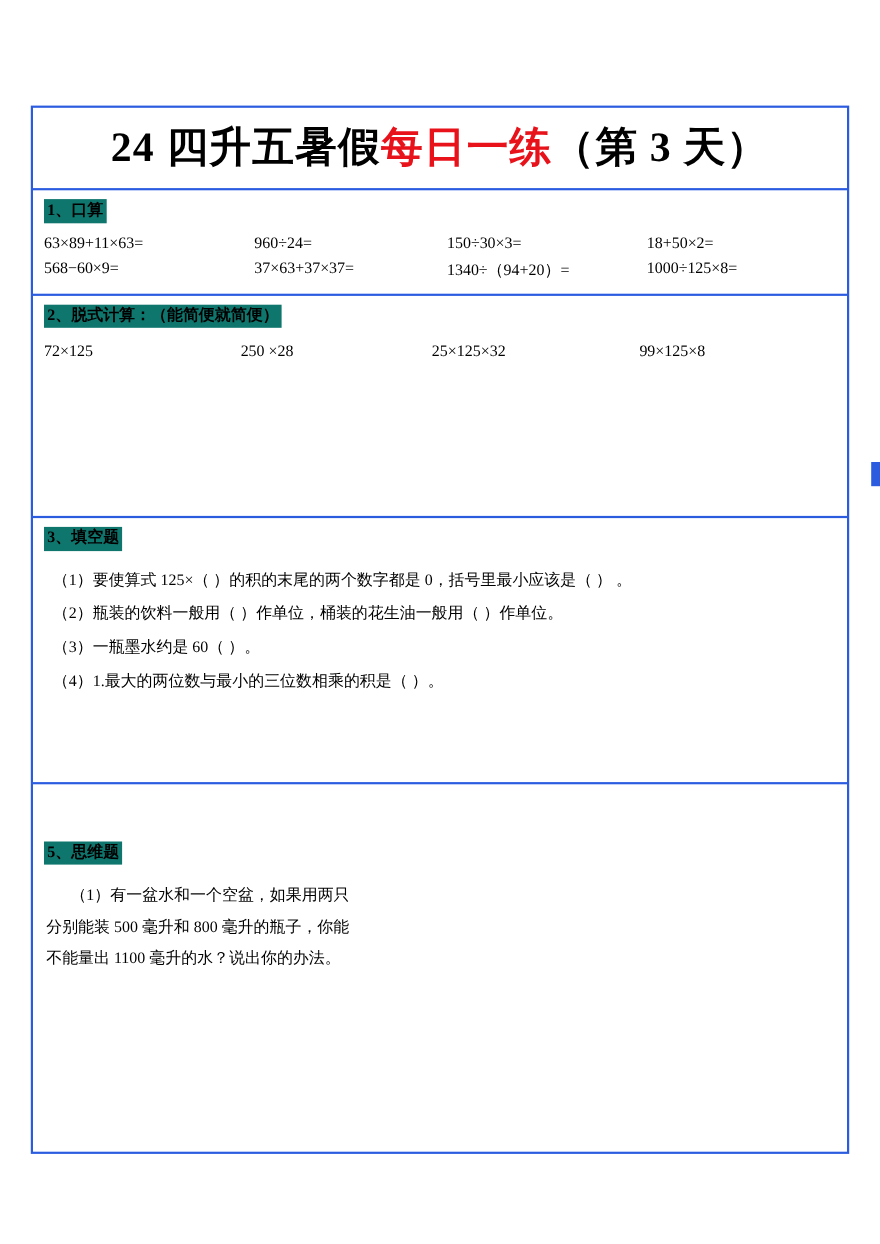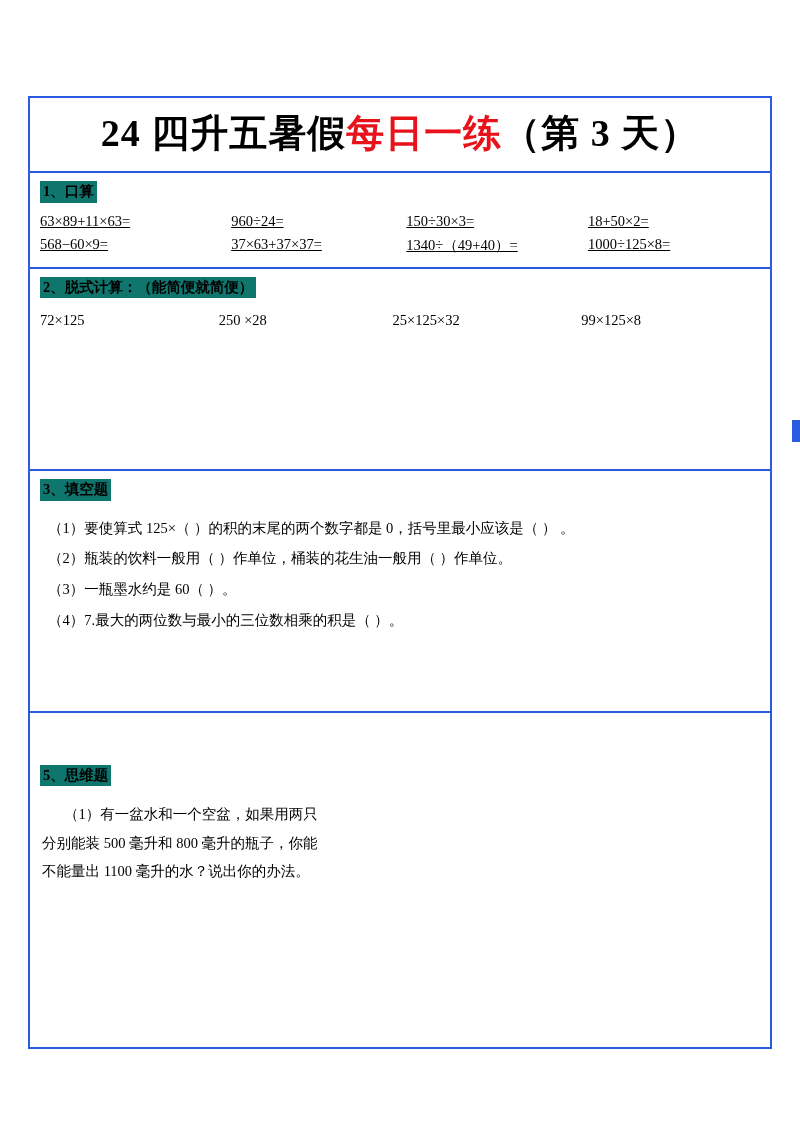--- a/index.html
+++ b/index.html
@@ -63,21 +63,20 @@
   .row {
     display: flex;
     padding: 0 10px;
     font-size: 14px;
   }
   .row .cell {
     box-sizing: border-box;
   }
   .arith-row {
     margin: 6px 0 2px 0;
-    text-decoration: underline;
   }
   .arith-row .cell { font-size: 14.5px; }
   .c1 { width: 200px; }
   .c2 { width: 155px; }
   .c3 { width: 190px; margin-left: 27px; }
   .c4 { width: 180px; }
   .pad-bottom-8 { padding-bottom: 10px; }
 
   .tuoshi-row {
     display: flex;
@@ -154,21 +153,21 @@
       </div>
       <div class="row arith-row">
         <div class="cell c1">63×89+11×63=</div>
         <div class="cell c2">960÷24=</div>
         <div class="cell c3">150÷30×3=</div>
         <div class="cell c4">18+50×2=</div>
       </div>
       <div class="row arith-row pad-bottom-8">
         <div class="cell c1">568−60×9=</div>
         <div class="cell c2">37×63+37×37=</div>
-        <div class="cell c3">1340÷（49+40）=</div>
+        <div class="cell c3">1340÷（94+20）=</div>
         <div class="cell c4">1000÷125×8=</div>
       </div>
     </div>
 
     <div class="section">
       <div class="sec-head">
         <span class="sec-label">2、脱式计算：（能简便就简便）</span>
       </div>
       <div class="tuoshi-row">
         <div class="cell t1">72×125</div>
@@ -180,21 +179,21 @@
     </div>
 
     <div class="section">
       <div class="sec-head">
         <span class="sec-label">3、填空题</span>
       </div>
       <div class="fill-list">
         <div class="fill-item">（1）要使算式 125×（ ）的积的末尾的两个数字都是 0，括号里最小应该是（    ） 。</div>
         <div class="fill-item">（2）瓶装的饮料一般用（      ）作单位，桶装的花生油一般用（      ）作单位。</div>
         <div class="fill-item">（3）一瓶墨水约是 60（      ）。</div>
-        <div class="fill-item">（4）7.最大的两位数与最小的三位数相乘的积是（      ）。</div>
+        <div class="fill-item">（4）1.最大的两位数与最小的三位数相乘的积是（      ）。</div>
         <div class="fill-bottom-space"></div>
       </div>
     </div>
 
     <div class="section two-col">
       <div class="col-right">
         <div class="sec-head">
           <span class="sec-label">5、思维题</span>
         </div>
         <div class="prob-text">

